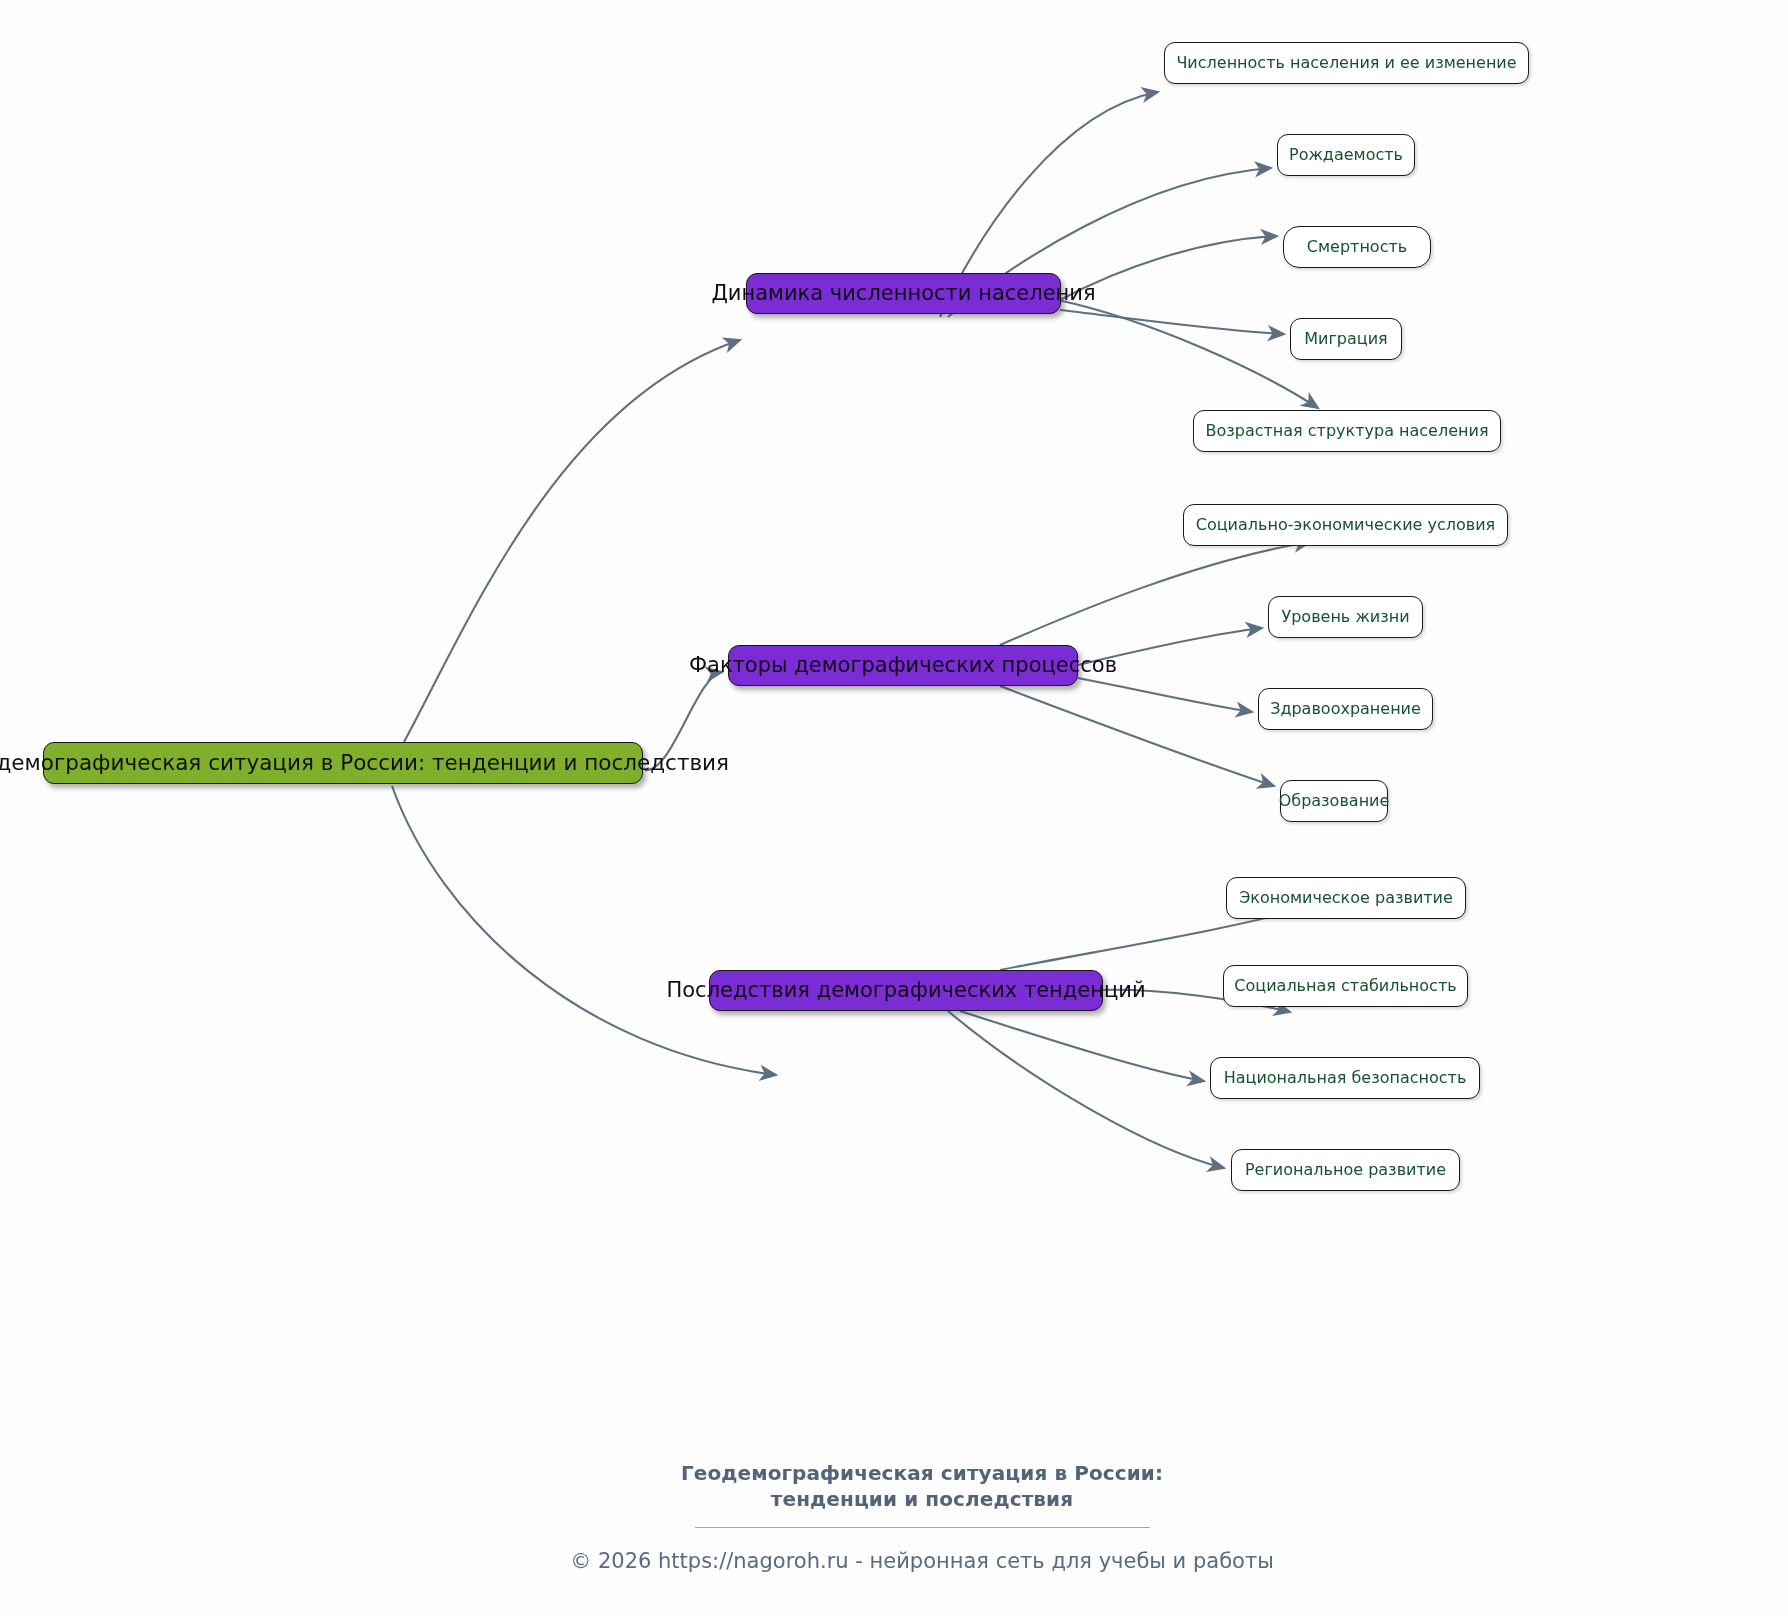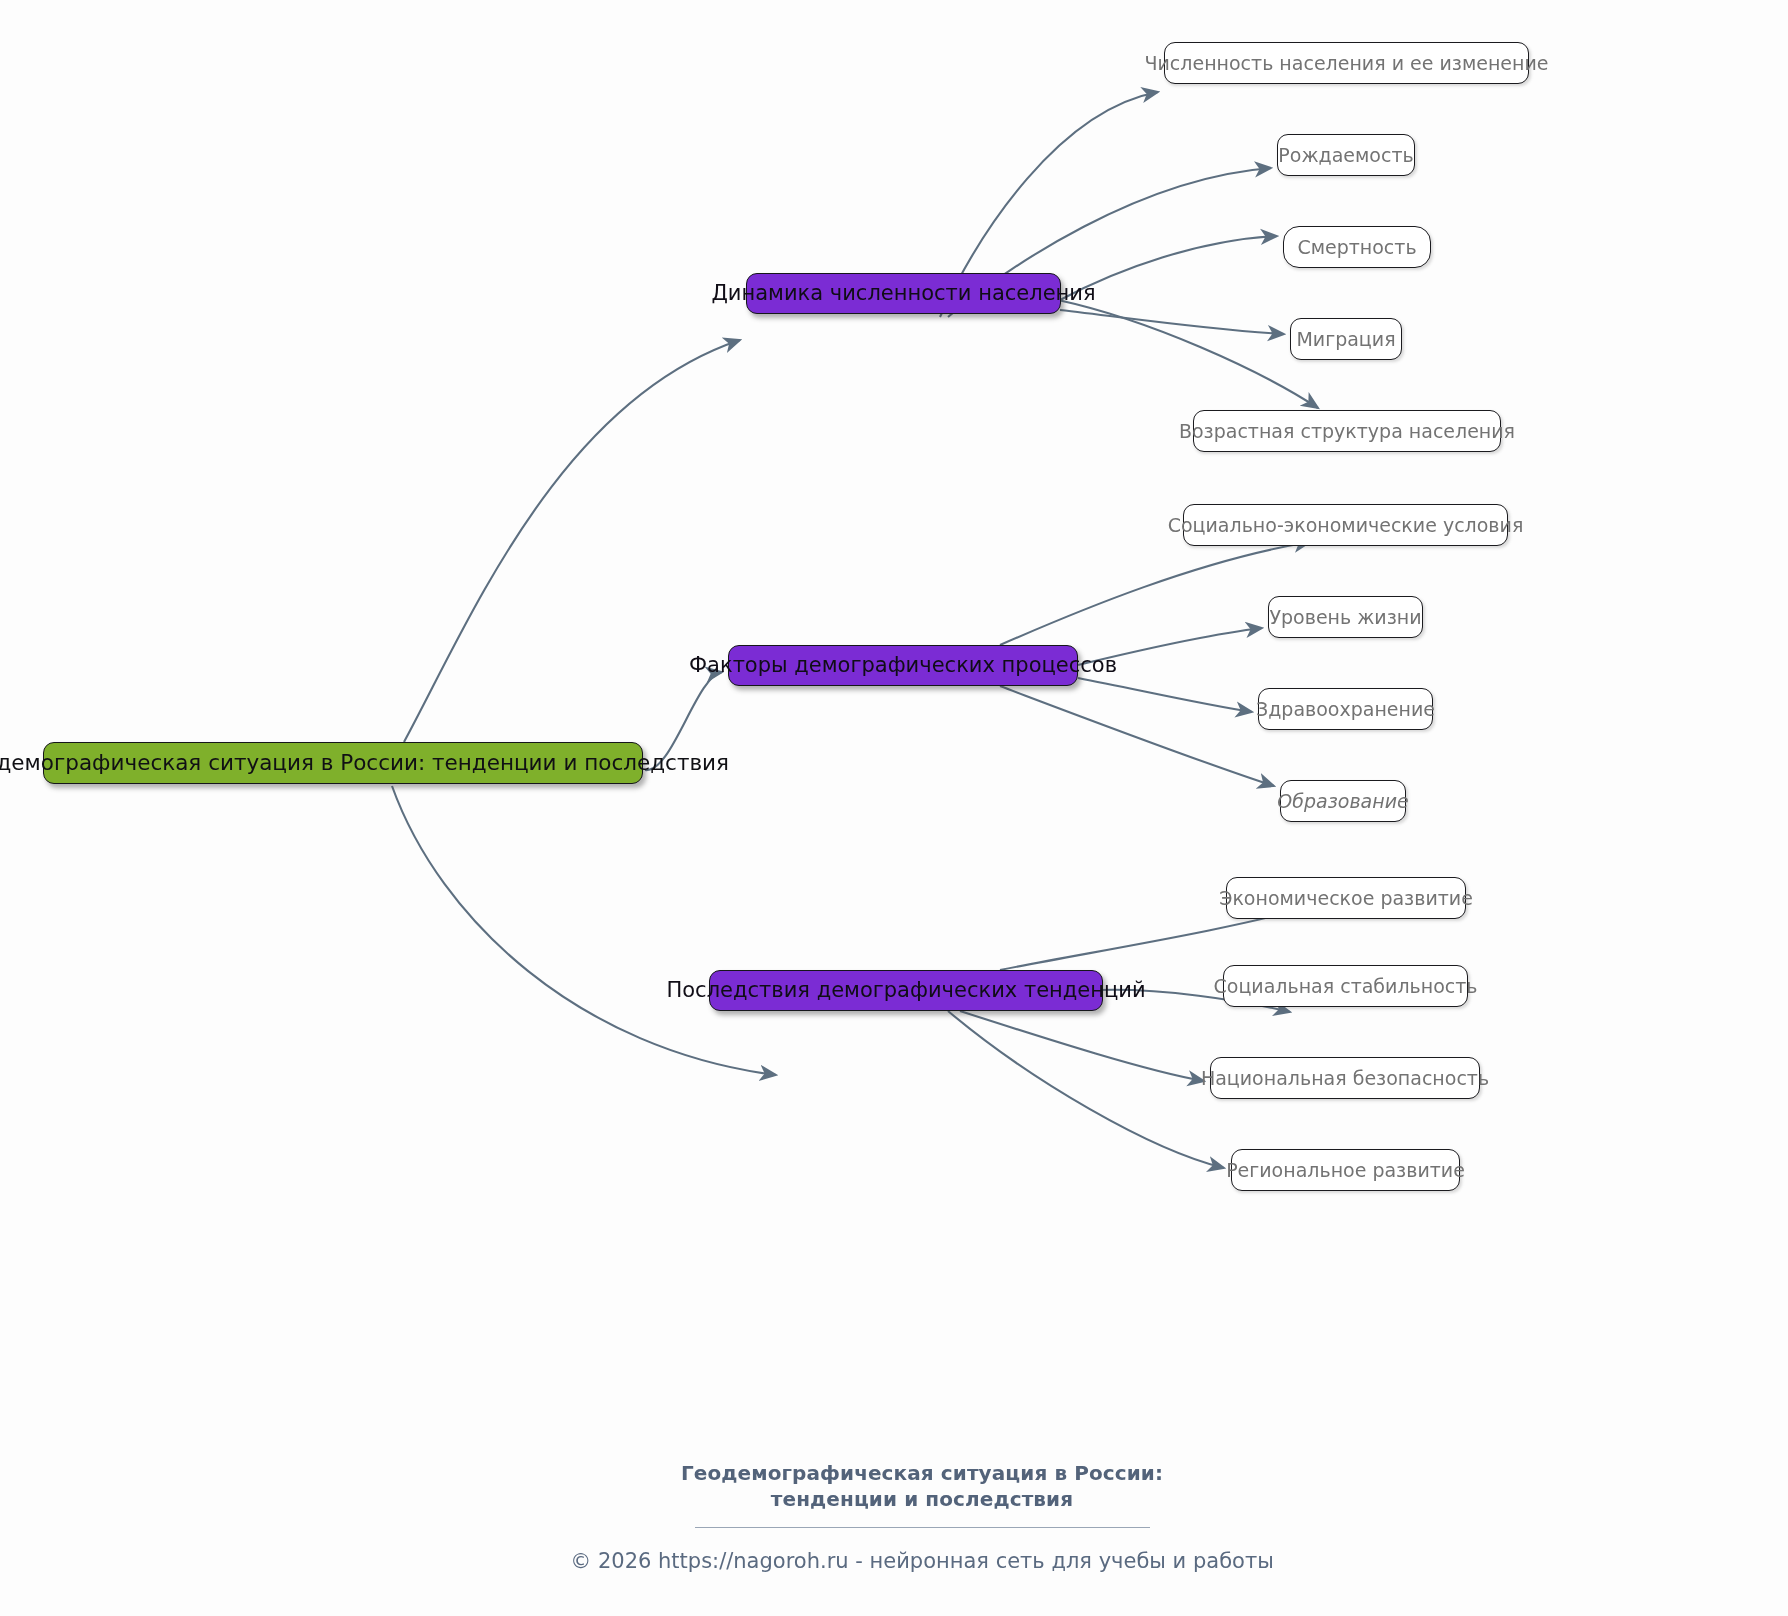--- a/index.html
+++ b/index.html
@@ -62,22 +62,22 @@
     color: #100d16;
     font-size: 21px;
     height: 41px;
     padding: 0 15px;
     box-shadow: 3px 4px 5px rgba(60,60,60,0.40);
   }
 
   .node-leaf {
     background: #ffffff;
     border: 1.9px solid #1b1b1f;
-    color: #737373;
-    font-size: 19px;
+    color: #14532d;
+    font-size: 16px;
     height: 42px;
     padding: 0 2px;
     box-shadow: 1.5px 2px 3px rgba(90,90,90,0.22);
   }
 
   #footer {
     position: absolute;
     left: 0;
     width: 1788px;
     text-align: center;
@@ -163,21 +163,21 @@
   </div>
   <div class="node node-leaf" style="left:1183px; top:504px; width:325px;justify-content:center;">
     <span>Социально-экономические условия</span>
   </div>
   <div class="node node-leaf" style="left:1268px; top:596px; width:155px;">
     <span>Уровень жизни</span>
   </div>
   <div class="node node-leaf" style="left:1258px; top:688px; width:175px;">
     <span>Здравоохранение</span>
   </div>
-  <div class="node node-leaf" style="left:1280px; top:780px; width:126px;font-style:italic;">
+  <div class="node node-leaf" style="left:1280px; top:780px; width:108px;">
     <span>Образование</span>
   </div>
 
   <div class="node node-branch" style="left:709px; top:970px; width:394px;">
     <span>Последствия демографических тенденций</span>
   </div>
   <div class="node node-leaf" style="left:1226px; top:877px; width:240px;">
     <span>Экономическое развитие</span>
   </div>
   <div class="node node-leaf" style="left:1223px; top:965px; width:245px;">

